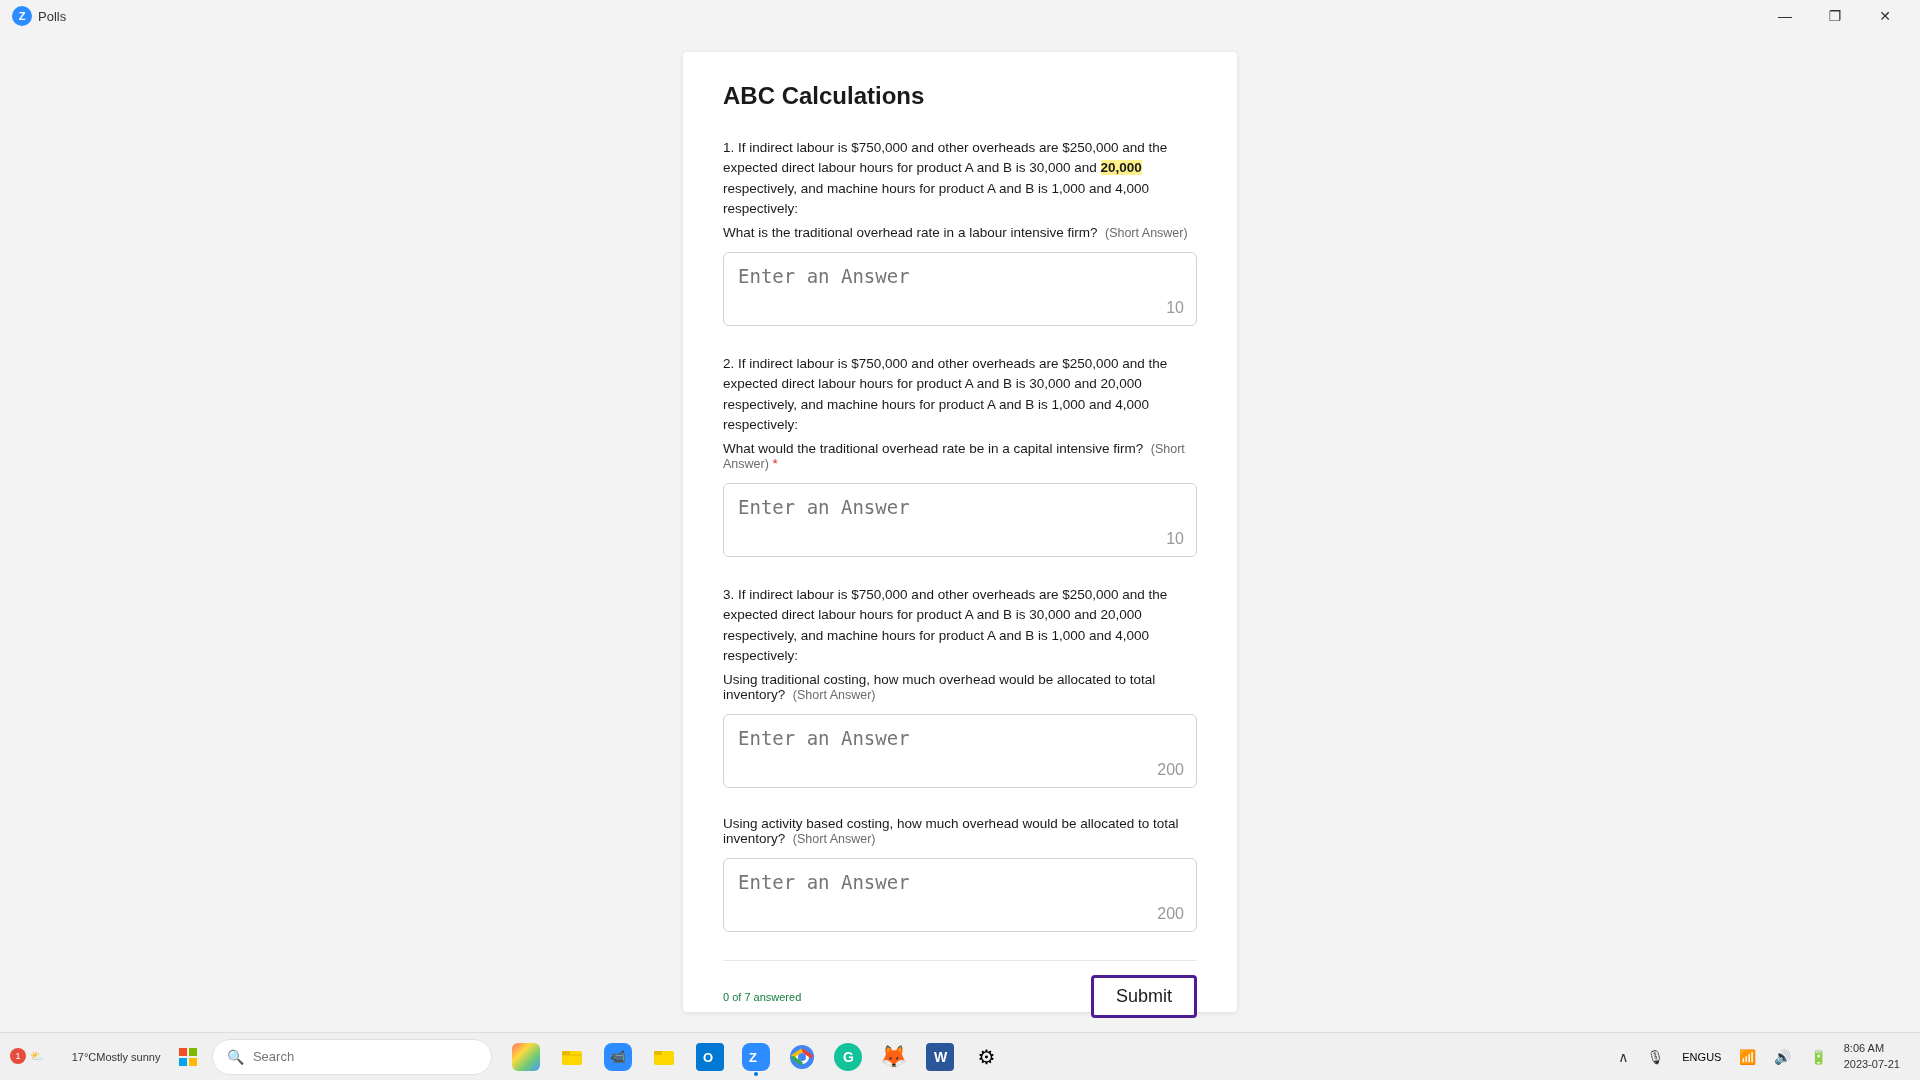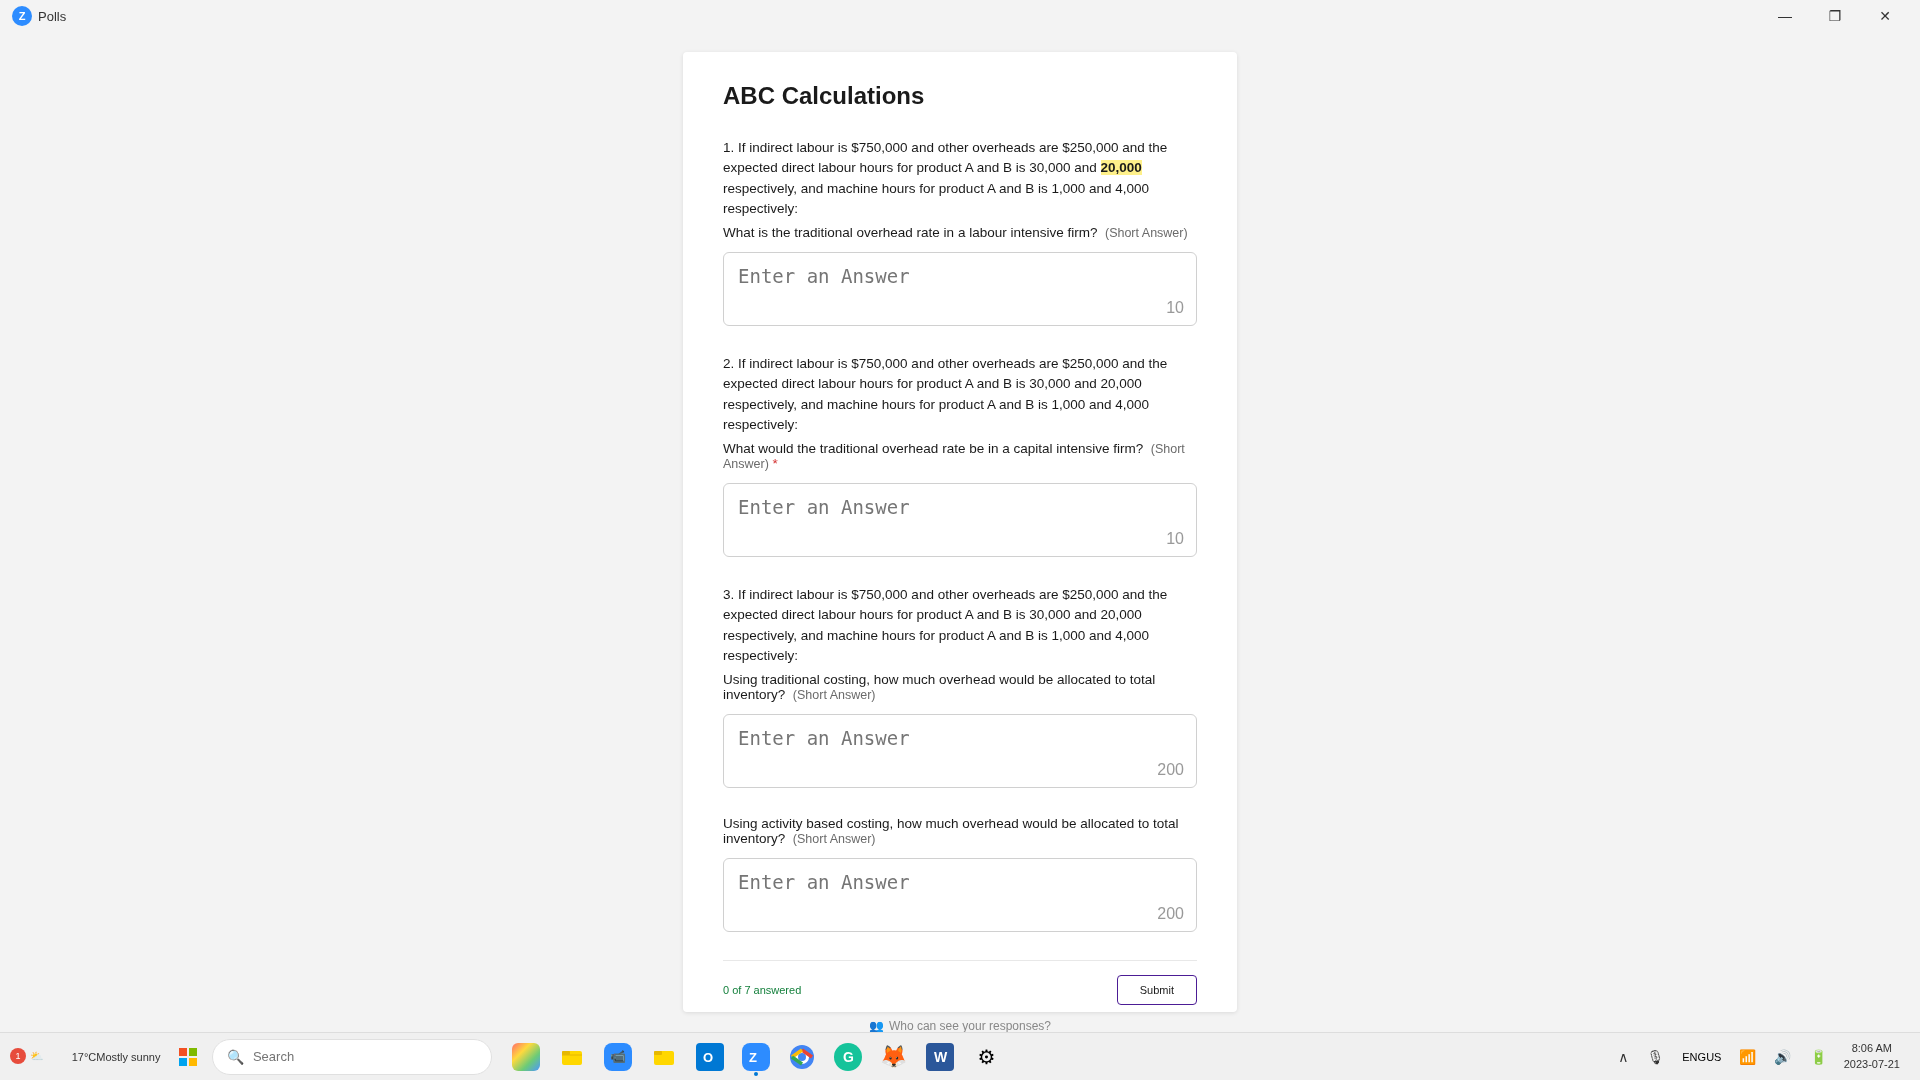--- a/index.html
+++ b/index.html
@@ -148,24 +148,24 @@
       margin-top: 20px;
     }
 
     .answered-count {
       font-size: 11px;
       color: #15803d;
     }
 
     .submit-btn {
       background: white;
-      border: 1px solid #4c1d95;
+      border: 3px solid #4c1d95;
       border-radius: 4px;
       padding: 8px 22px;
-      font-size: 11px;
+      font-size: 18px;
       color: #1a1a1a;
       cursor: pointer;
       font-weight: 500;
     }
 
     .privacy-note {
       text-align: center;
       font-size: 12px;
       color: #888;
       margin-top: 14px;
@@ -267,21 +267,21 @@
     }
 
     .sys-icon {
       font-size: 14px;
       color: #333;
     }
 
     .datetime {
       display: flex;
       flex-direction: column;
-      align-items: center;
+      align-items: flex-start;
       font-size: 11px;
       color: #333;
       line-height: 1.4;
       padding: 4px 6px;
       cursor: pointer;
       border-radius: 4px;
     }
 
     .weather-widget {
       display: flex;

